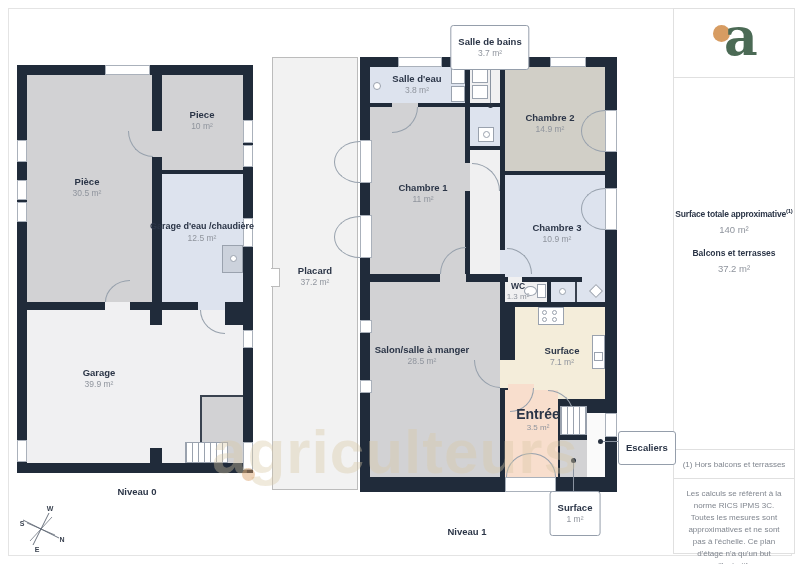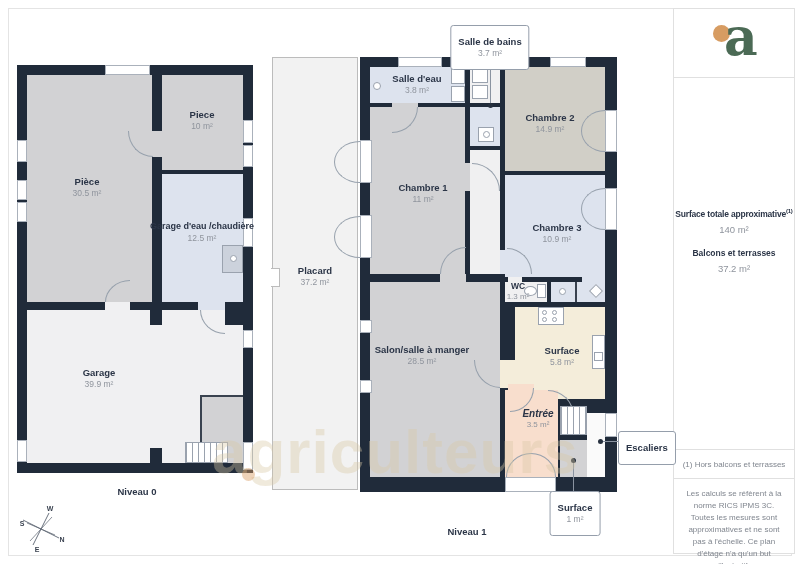--- a/index.html
+++ b/index.html
@@ -209,24 +209,24 @@
     <div class="lbl" style="left:518px;top:292px;">
       <div class="nm" style="font-size:8.5px;">WC</div>
       <div class="ar" style="font-size:8px;">1.3 m²</div>
     </div>
     <div class="lbl" style="left:422px;top:356px;">
       <div class="nm">Salon/salle à manger</div>
       <div class="ar">28.5 m²</div>
     </div>
     <div class="lbl" style="left:562px;top:357px;">
       <div class="nm">Surface</div>
-      <div class="ar">5.8 m²</div>
+      <div class="ar">7.1 m²</div>
     </div>
     <div class="lbl" style="left:538px;top:419px;">
-      <div class="nm" style="font-size:10px;font-style:italic;">Entrée</div>
+      <div class="nm" style="font-size:14px;">Entrée</div>
       <div class="ar" style="font-size:8px;">3.5 m²</div>
     </div>
     <div class="lbl" style="left:315px;top:277px;">
       <div class="nm">Placard</div>
       <div class="ar">37.2 m²</div>
     </div>
 
     <div class="co" style="left:490px;top:25px;transform:translateX(-50%);">
       <div class="nm">Salle de bains</div>
       <div class="ar">3.7 m²</div>

